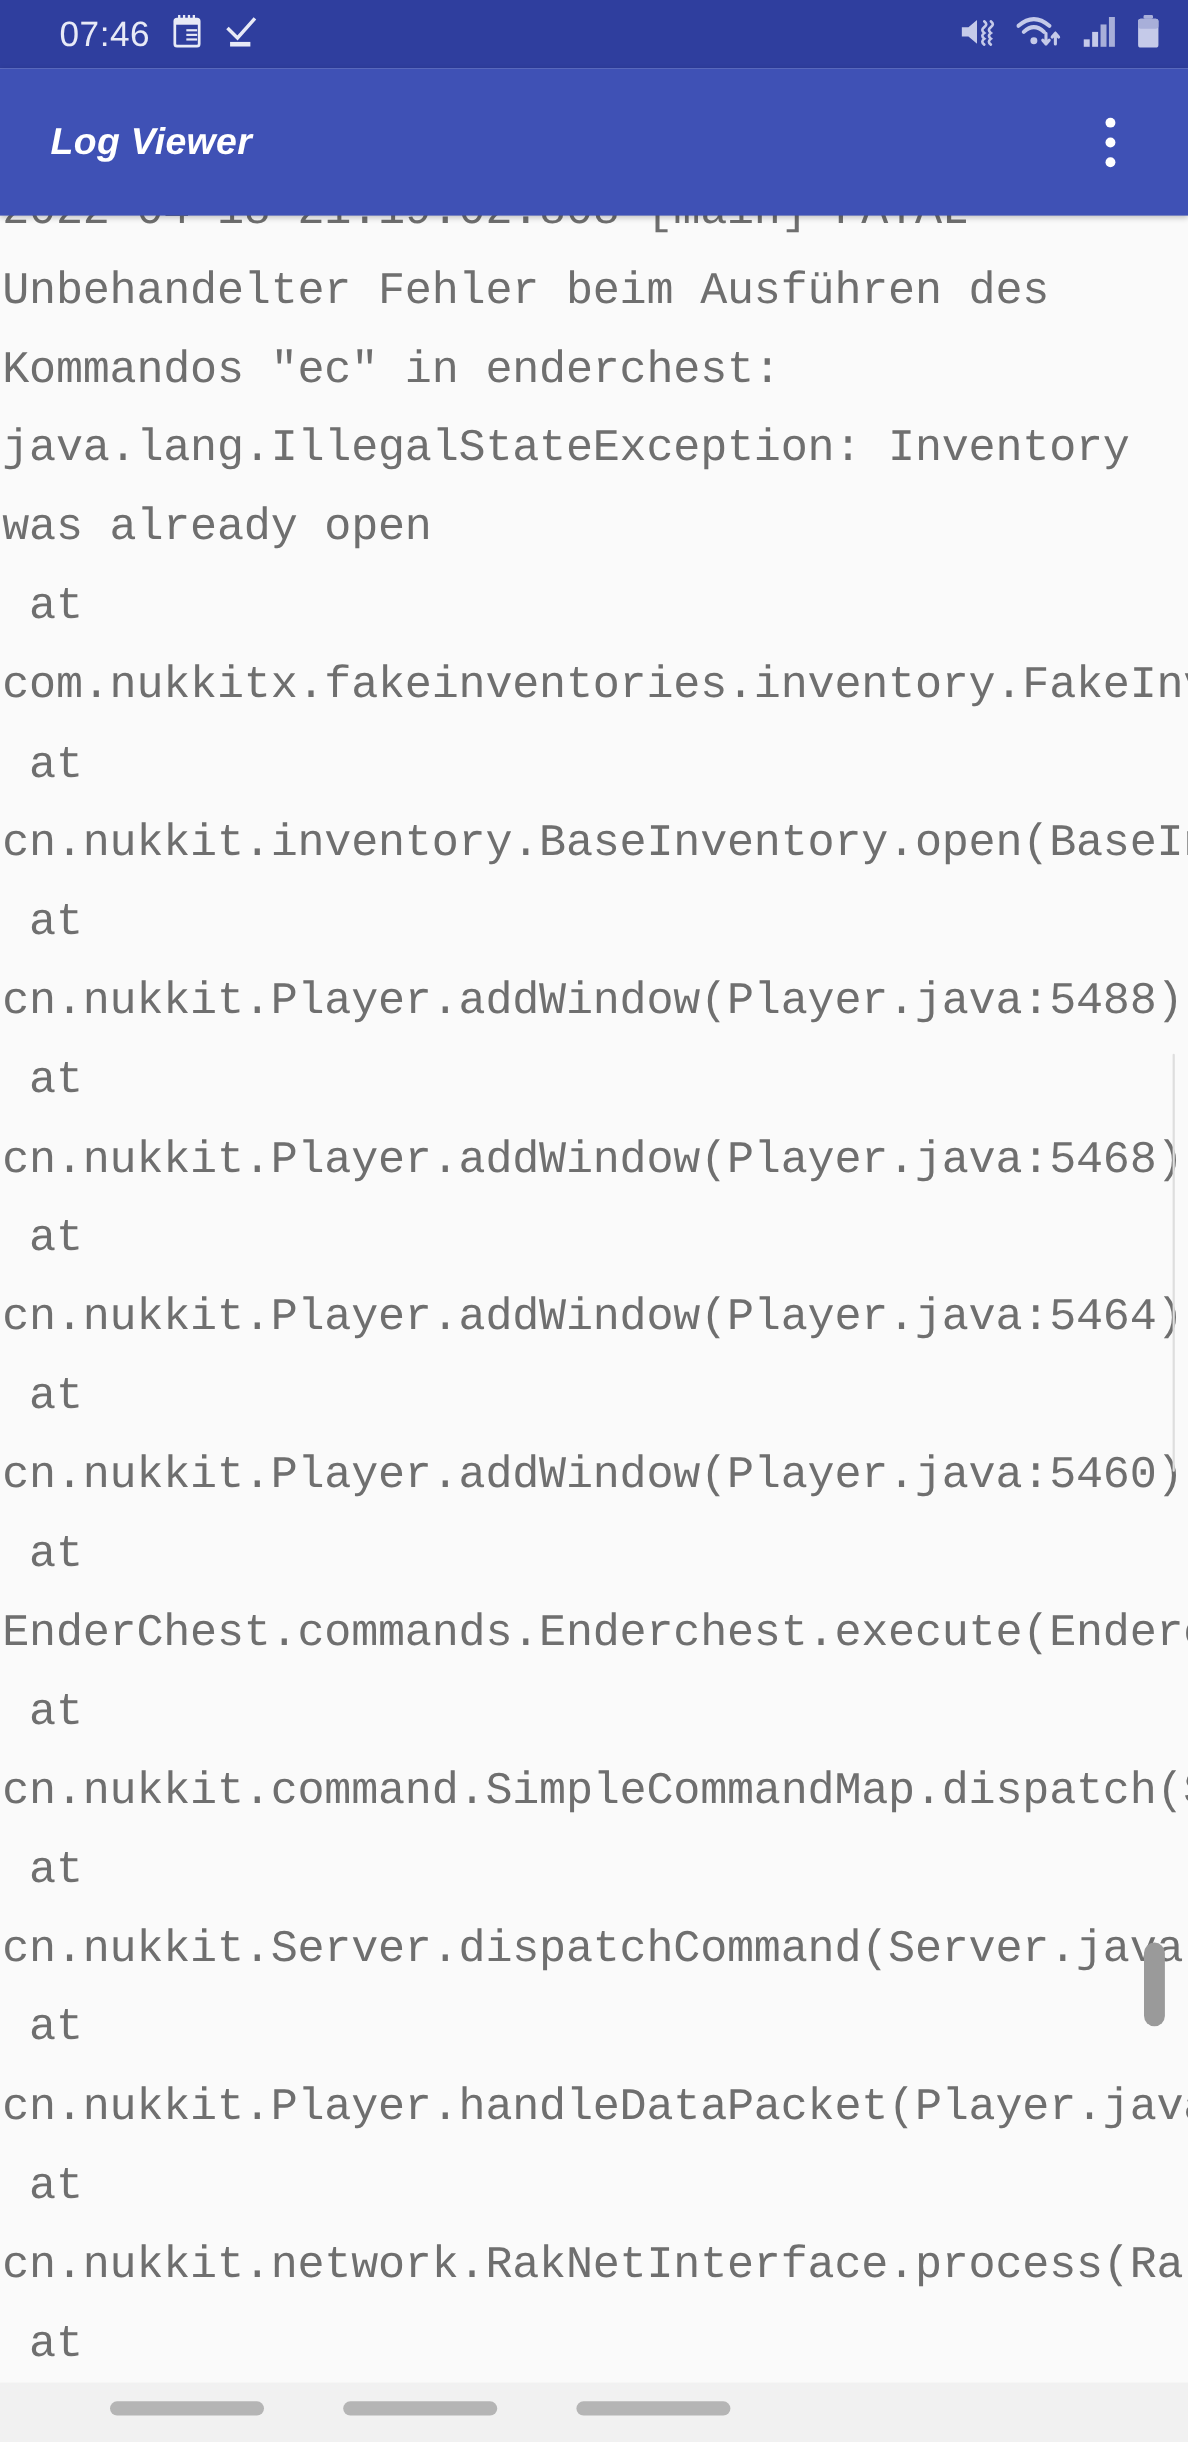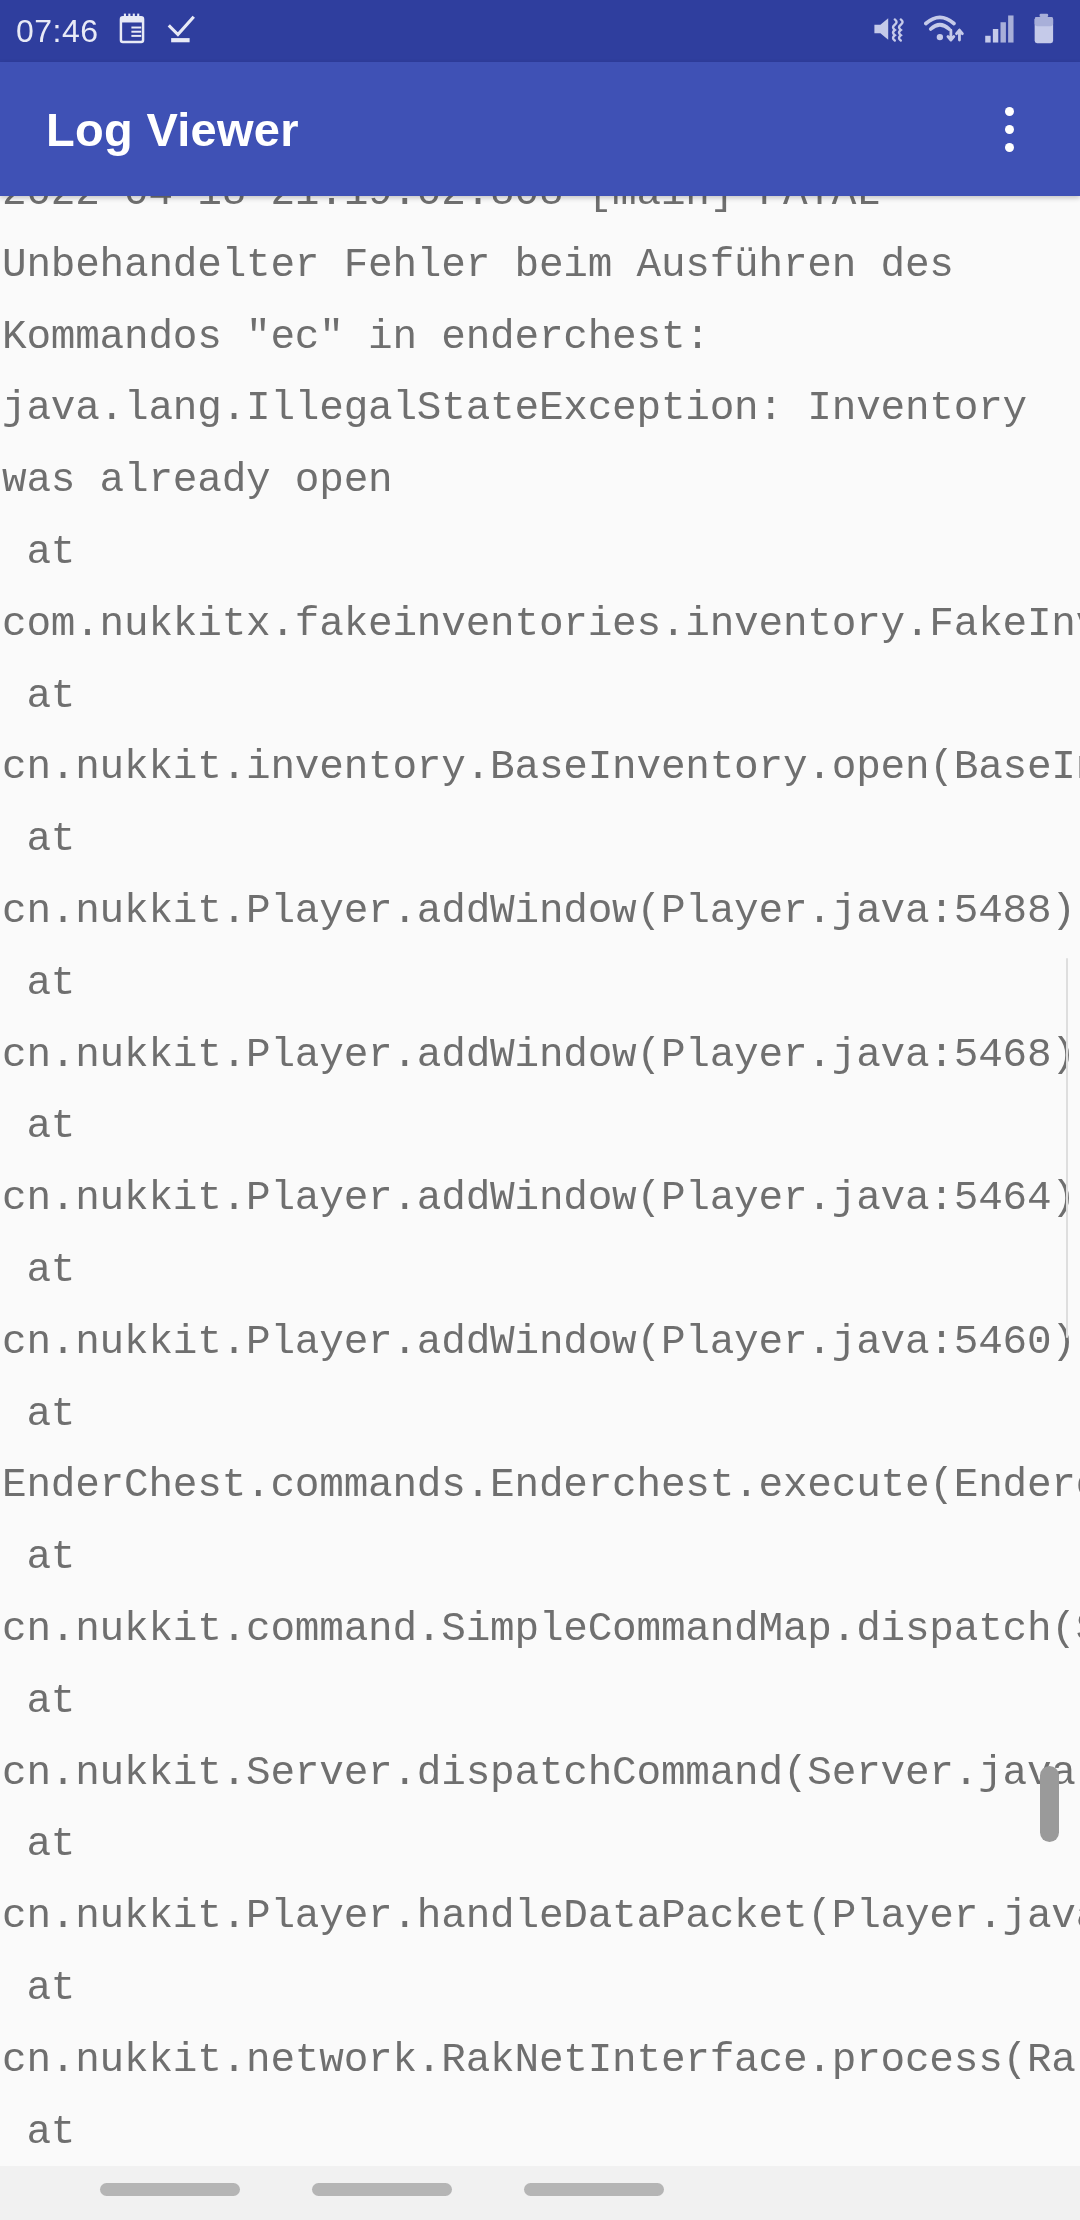--- a/index.html
+++ b/index.html
@@ -9,42 +9,43 @@
     font-family:"Liberation Sans", sans-serif;
     overflow:hidden;
   }
   #screen { position:relative; width:1080px; height:2220px; overflow:hidden; }
 
   
   .status-bar{
     position:absolute; top:0; left:0; width:1080px; height:62px;
     background:#2F3E9E;
     display:flex; align-items:center; justify-content:space-between;
-    padding:0 24px 0 16px;
+    padding:0 24px 0 54px;
   }
   .sb-left{ display:flex; align-items:center; gap:18px; }
   .sb-right{ display:flex; align-items:center; gap:16px; }
   .sb-clock{
     color:#E8EAF6; font-size:32px; letter-spacing:.5px;
     font-family:"Liberation Sans", sans-serif; line-height:1;
   }
   .sb-ico{ display:block; }
 
   
   .app-bar{
     position:absolute; top:62px; left:0; width:1080px; height:134px;
     background:#3F51B5;
     display:flex; align-items:center; justify-content:space-between;
     padding:0 34px 0 46px;
     z-index:5;
     box-shadow:0 2px 5px rgba(0,0,0,.22);
   }
   .app-title{
-    color:#FFFFFF; font-size:47px; font-weight:700; letter-spacing:.3px;
+    color:#FFFFFF; font-size:34px; font-weight:700; letter-spacing:.3px;
     white-space:nowrap;
+    font-style:italic;
   }
   .overflow-btn{
     width:74px; height:74px; display:flex; flex-direction:column;
     align-items:center; justify-content:center; gap:9px; cursor:pointer;
   }
   .overflow-btn i{ width:9px; height:9px; border-radius:50%; background:#fff; display:block; }
 
   
   .log-viewport{
     position:absolute; top:158px; left:0; width:1080px; height:2012px;

